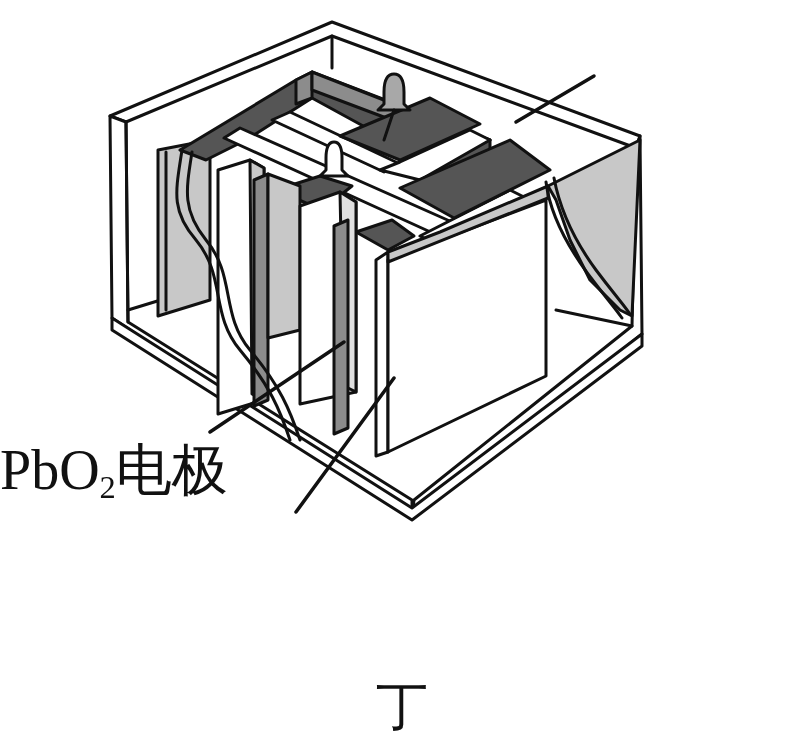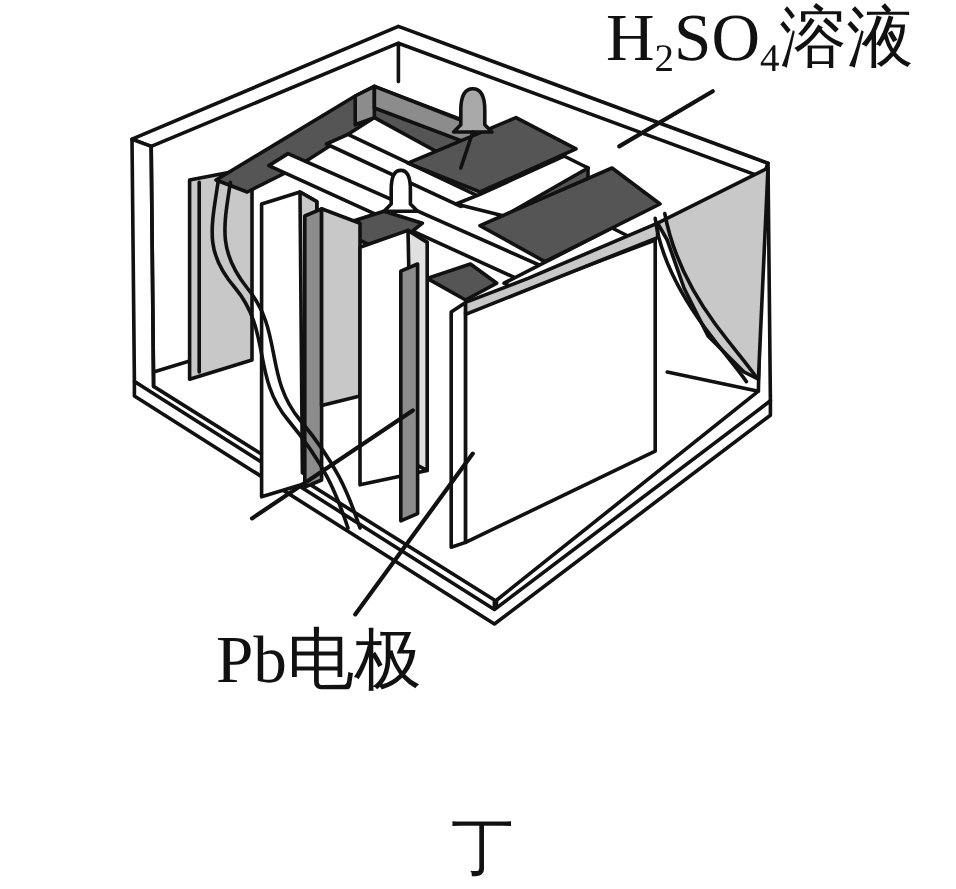--- a/index.html
+++ b/index.html
@@ -92,23 +92,20 @@
     </g>
 
     <g stroke="#111" stroke-width="3.5" fill="none">
       <line x1="594" y1="76" x2="516" y2="122"></line>
       <line x1="344" y1="342" x2="210" y2="432"></line>
       <line x1="394" y1="378" x2="296" y2="512"></line>
     </g>
   </svg>
 
   
-  <div id="lbl-h2so4" class="lbl">
-    <span class="latin">H</span><span class="latin sub">2</span><span class="latin">SO</span><span class="latin sub">4</span><span class="cjk">溶液</span>
+
+  <div id="lbl-pbo2" class="lbl">
+    <span class="latin">PbO</span><span class="latin sub">2</span><span class="cjk">电极</span>
   </div>
 
-
-  <div id="lbl-pb" class="lbl">
-    <span class="latin">Pb</span><span class="cjk">电极</span>
-  </div>
 
   <div id="lbl-fig" class="lbl cjk">丁</div>
 </div>
 
 </body></html>

